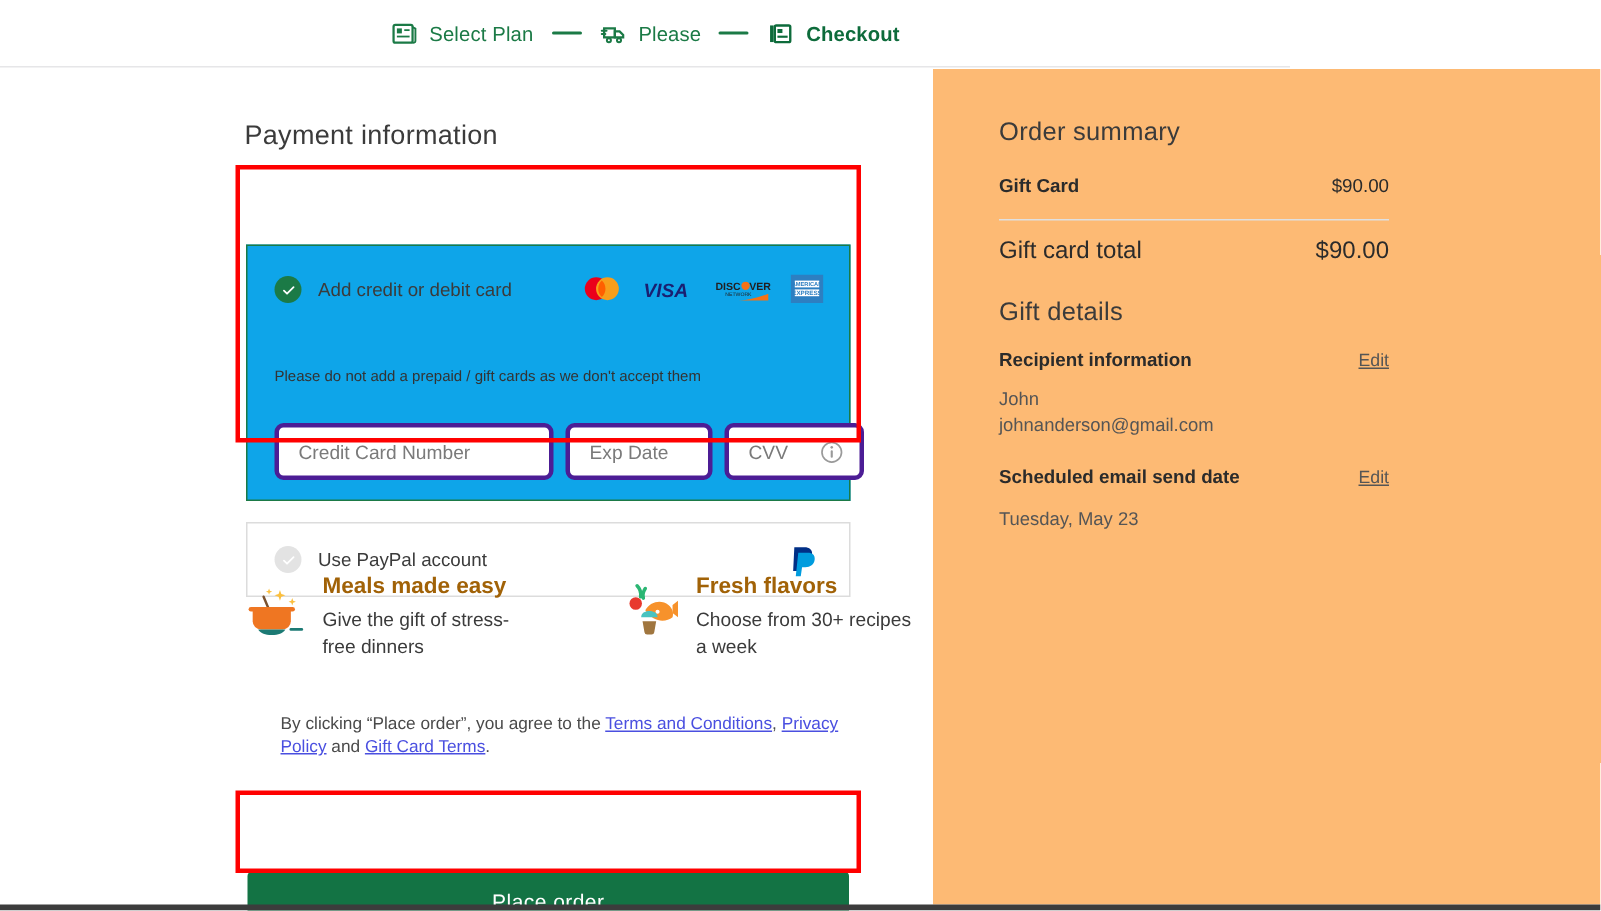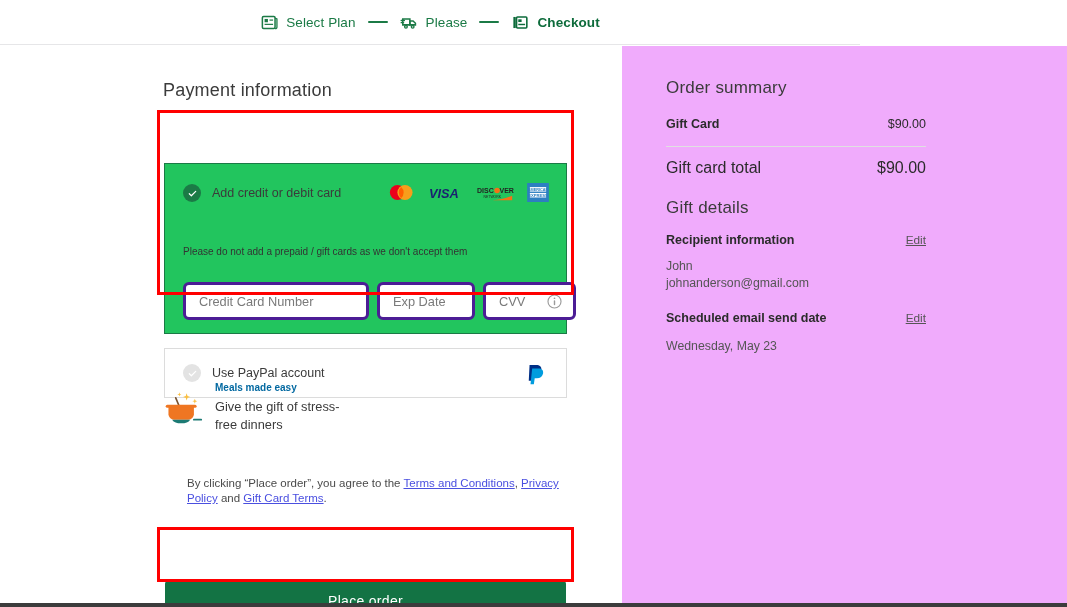--- a/index.html
+++ b/index.html
@@ -27,21 +27,21 @@
     display: inline-block; width: 20px; height: 2px;
     background: #1b7a46; margin: 0 12px; border-radius: 1px;
   }
   .step-icon { width: 19px; height: 19px; display: block; }
 
   
   .content { position: absolute; top: 46px; left: 0; width: 1067px; height: 557px; }
   .left-col { position: absolute; top: 0; left: 0; width: 622px; height: 423px; background: #fff; }
   .sidebar {
     position: absolute; top: 0; left: 622px; width: 445px; height: 557px;
-    background: #f0abfc;
+    background: #fdba74;
   }
   .bottom-bar {
     position: absolute; top: 603px; left: 0; width: 1067px; height: 4px;
     background: #3c3c3c;
   }
 
   
   .pay-title {
     position: absolute; left: 163px; top: 34px;
     font-size: 18px; color: #3b3b3b; letter-spacing: .2px;
@@ -51,21 +51,21 @@
   .annot {
     position: absolute; border: 3px solid #ff0000; background: transparent;
     pointer-events: none;
   }
   #annot-card { left: 157px; top: 110px; width: 417px; height: 185px; }
   #annot-place { left: 157px; top: 527px; width: 417px; height: 55px; }
 
   
   .card-panel {
     position: absolute; left: 164px; top: 117px; width: 403px; height: 171px;
-    border: 1px solid #1b7a46; background: #22c55e;
+    border: 1px solid #1b7a46; background: #0ea5e9;
   }
   .paypal-panel {
     position: absolute; left: 164px; top: 302px; width: 403px; height: 50px;
     border: 1px solid #dcdcdc; background: #fff;
   }
   .opt-row {
     position: absolute; left: 0; top: 0; width: 100%; height: 58px;
     display: flex; align-items: center; padding: 0 18px;
   }
   .radio {
@@ -97,21 +97,21 @@
   #f-exp { width: 98px; }
   #f-cvv { width: 93px; justify-content: space-between; padding-right: 10px; }
   .info-icon { width: 17px; height: 17px; flex: none; }
 
   .paypal-logo { position: absolute; right: 20px; top: 14px; width: 21px; height: 23px; }
 
   
   .perks { position: absolute; left: 163px; top: 336px; display: flex; gap: 52px; }
   .perk { display: flex; gap: 12px; width: 197px; }
   .perk-icon { width: 40px; height: 42px; flex: none; margin-top: 3px; }
-  .perk-title { font-size: 10px; font-weight: bold; color: #0369a1; margin-bottom: 5px; }
+  .perk-title { font-size: 15px; font-weight: bold; color: #a16207; margin-bottom: 5px; }
   .perk-desc { font-size: 12.8px; color: #3b3b3b; line-height: 18px; }
 
   
   .terms {
     position: absolute; left: 163px; top: 430px; width: 400px;
     font-size: 11.5px; color: #4a4a4a; line-height: 15px; margin-left: 24px;
   }
   .terms a { color: #4a4fe0; text-decoration: underline; }
 
   
@@ -287,20 +287,38 @@
               <path d="M35 15l.7 2 2 .7-2 .7-.7 2-.7-2-2-.7 2-.7z" fill="#fbbf3e"></path>
               <path d="M18 8l.6 1.7 1.7.6-1.7.6-.6 1.7-.6-1.7-1.7-.6 1.7-.6z" fill="#fbbf3e"></path>
             </svg>
           </span>
           <div>
             <div class="perk-title">Meals made easy</div>
             <div class="perk-desc">Give the gift of stress-free dinners</div>
           </div>
         </div>
 
+        <div class="perk">
+          <span class="perk-icon">
+            <svg viewBox="0 0 44 46" width="40" height="42">
+              <path d="M14 6c2 2 3 5 2.6 8" stroke="#2bb673" stroke-width="2.6" fill="none" stroke-linecap="round"></path>
+              <path d="M20 8c-1.6 2.4-2 5-1.4 7" stroke="#2bb673" stroke-width="2.6" fill="none" stroke-linecap="round"></path>
+              <circle cx="13" cy="19" r="4.6" fill="#e8392e"></circle>
+              <path d="M20 24c4-7 12-8 17-4 3 2.4 4 6 3 9-5 4-14 4-20-5z" fill="#f7922b"></path>
+              <path d="M40 20l4-3v12l-4-3z" fill="#f7922b"></path>
+              <circle cx="29" cy="25" r="1.5" fill="#ffffff"></circle>
+              <path d="M18 32h10l-1.4 8a2 2 0 0 1-2 1.7h-3.2a2 2 0 0 1-2-1.7z" fill="#a0763f"></path>
+              <path d="M17 29c0-3 2.6-4.6 6-4.6S29 26 29 29z" fill="#49c3c0"></path>
+            </svg>
+          </span>
+          <div>
+            <div class="perk-title">Fresh flavors</div>
+            <div class="perk-desc">Choose from 30+ recipes a week</div>
+          </div>
+        </div>
 
       </div>
 
       <div class="terms"><span>By clicking “Place order”, you agree to the </span><a href="#">Terms and Conditions</a><span>, </span><a href="#">Privacy Policy</a><span> and </span><a href="#">Gift Card Terms</a><span>.</span></div>
 
       <button class="place-order">Place order</button>
 
     </div>
 
     <div class="sidebar">
@@ -336,21 +354,21 @@
         </div>
         <div class="sb-sub" style="margin-top:11px">John</div>
         <div class="sb-sub">johnanderson@gmail.com</div>
       </div>
 
       <div class="sb" style="top:265px">
         <div class="sb-row">
           <span class="sb-item-label">Scheduled email send date</span>
           <span class="edit-link">Edit</span>
         </div>
-        <div class="sb-sub" style="margin-top:13px">Wednesday, May 23</div>
+        <div class="sb-sub" style="margin-top:13px">Tuesday, May 23</div>
       </div>
 
     </div>
 
   </div>
 
   <div class="annot" id="annot-card"></div>
   <div class="annot" id="annot-place"></div>
 
   <div class="bottom-bar"></div>

